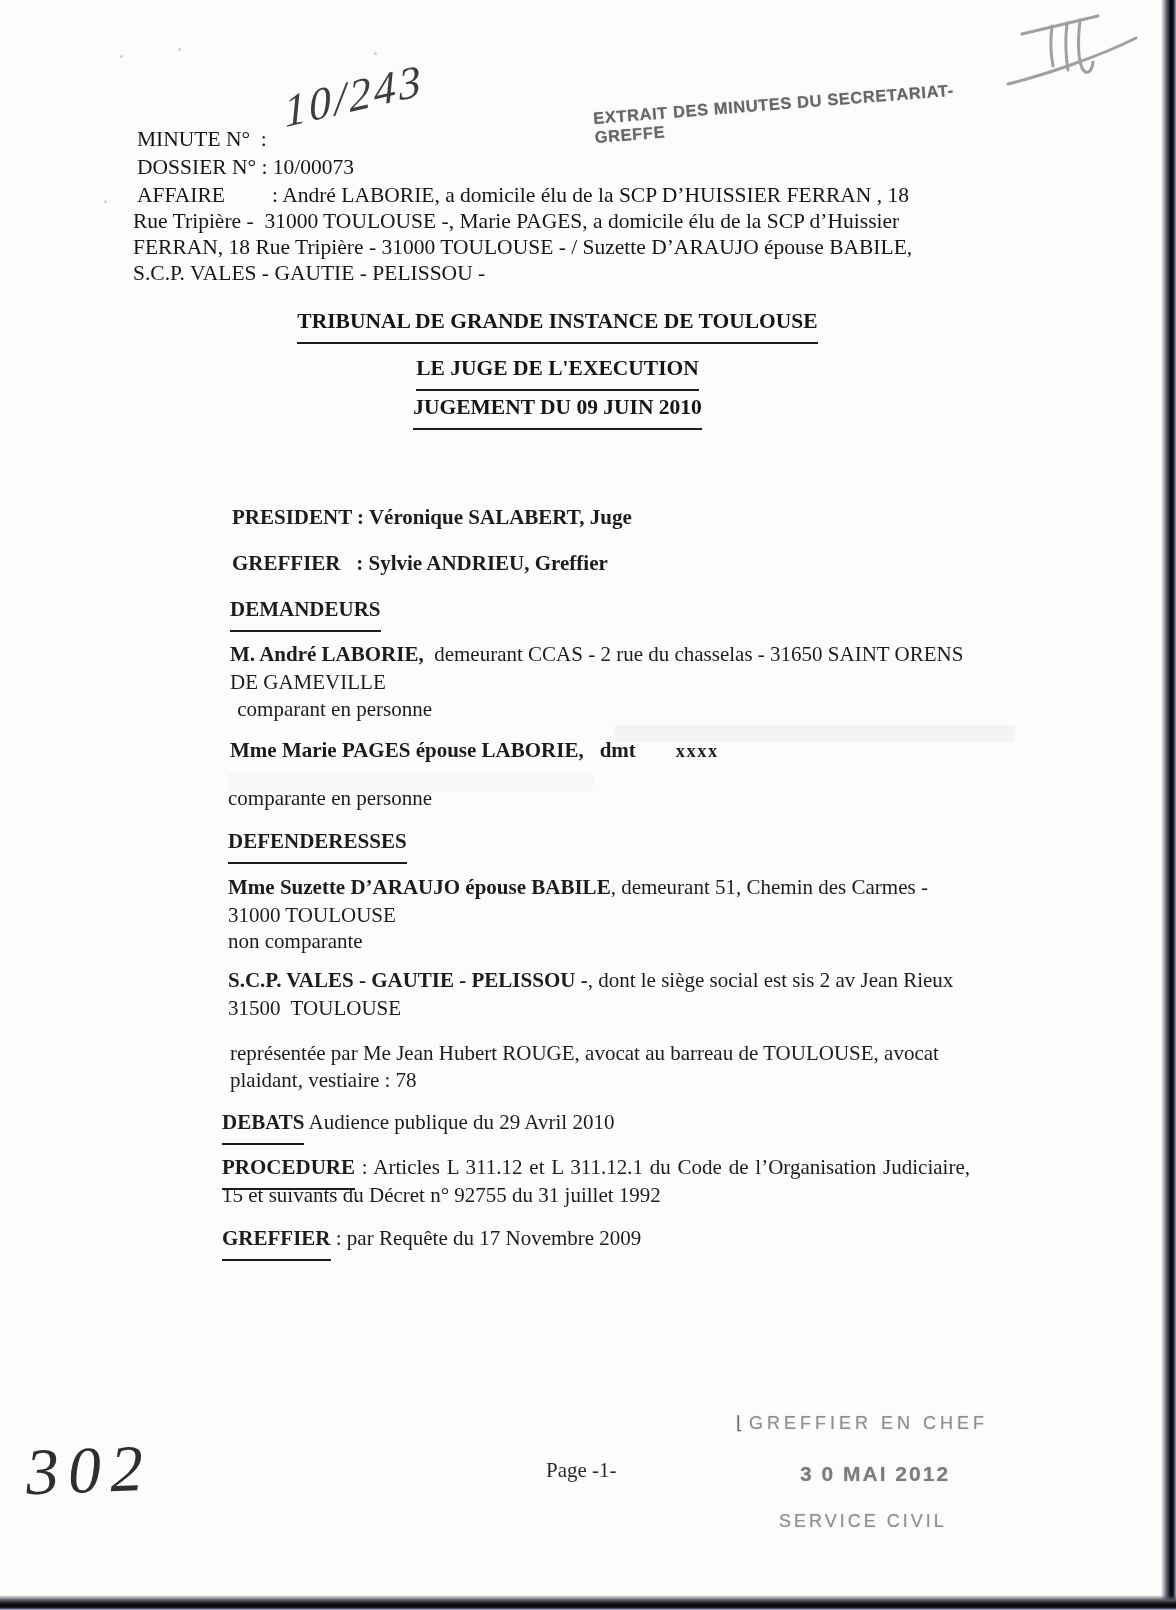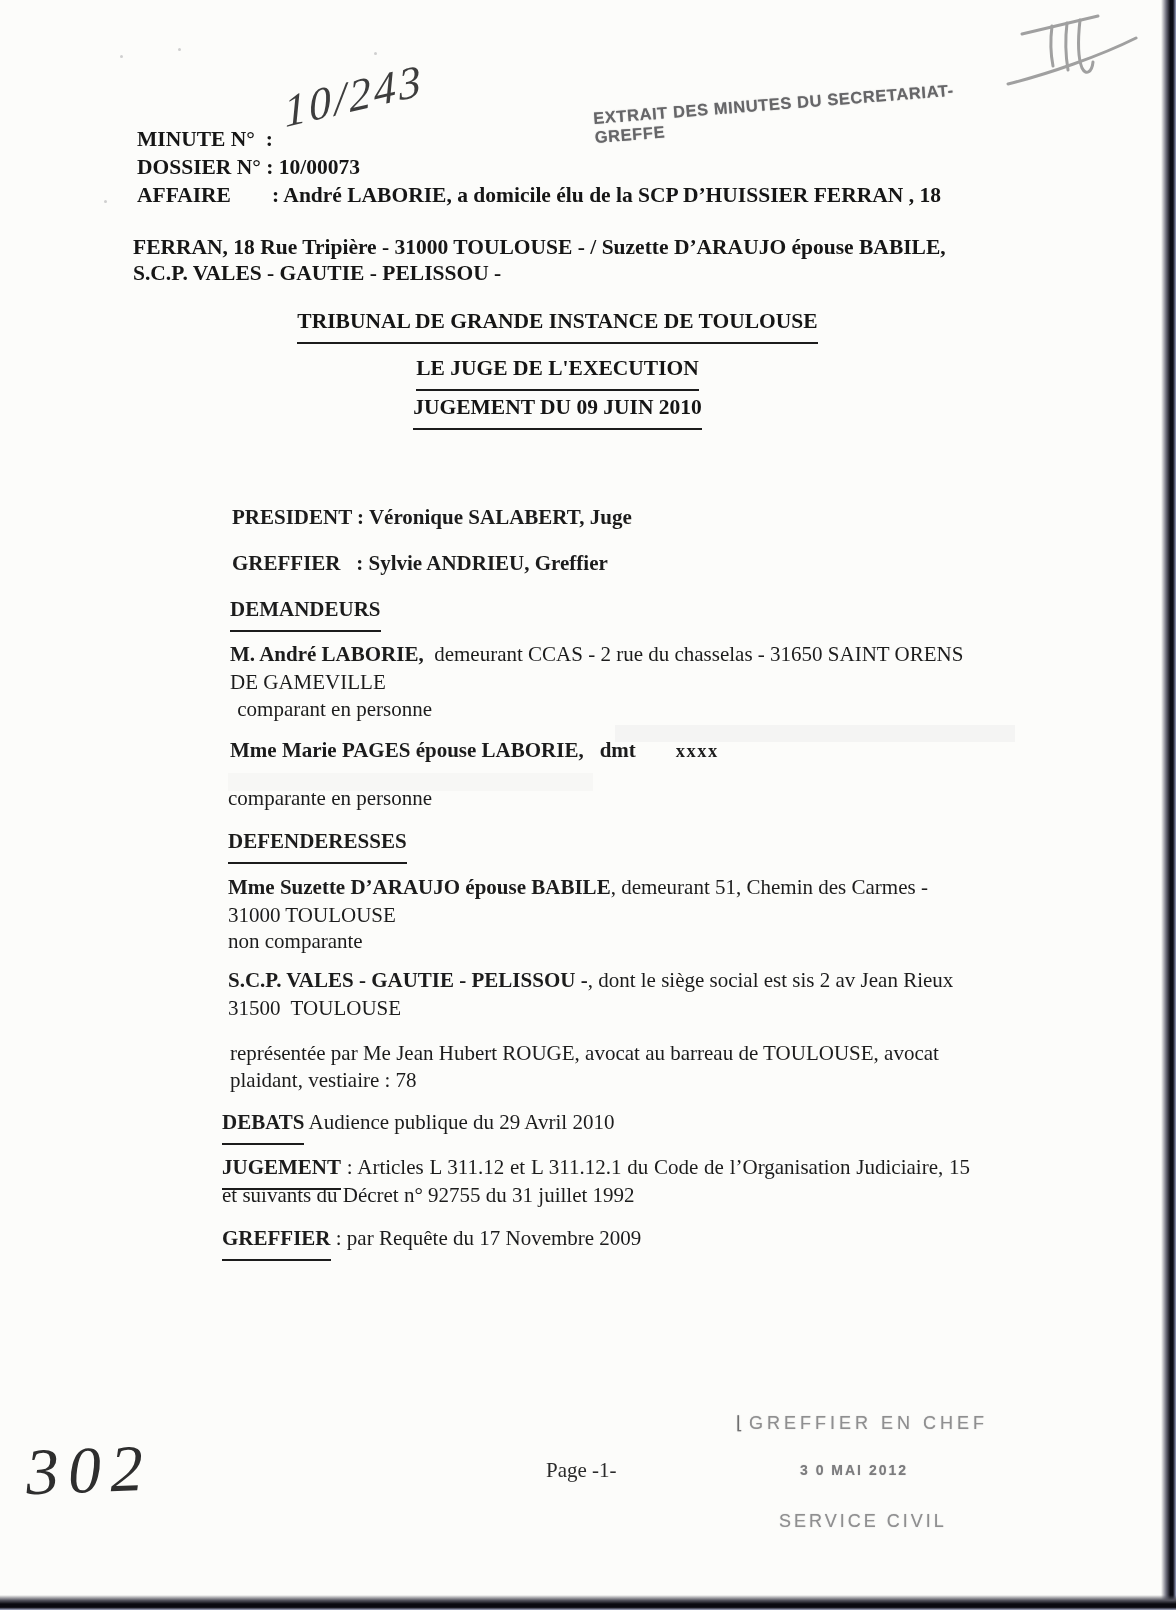--- a/index.html
+++ b/index.html
@@ -8,21 +8,21 @@
     width:1176px;height:1610px;
     background:#fcfcfa;
     overflow:hidden;
     font-family:"Liberation Serif","DejaVu Serif",serif;
     color:#1c1c1c;
   }
   .abs{position:absolute;}
   .prewrap{white-space:pre-wrap;}
   .b{font-weight:bold;}
   .body-text{font-size:21px;line-height:28px;}
-  .hdr-text{font-size:21.5px;line-height:26px;font-weight:bold;color:#161616;}
+  .hdr-text{font-size:21.5px;line-height:26px;font-weight:normal;color:#161616;}
   .underline{border-bottom:2px solid #1c1c1c;padding-bottom:9px;}
 
   
   .edge-right{right:0;top:0;width:15px;height:1610px;
     background:linear-gradient(to right, rgba(0,0,0,0) 0%, #6a6a78 35%, #0c0c14 62%, #0c0c14 80%, #9aa0c2 100%);}
   .edge-bottom{left:0;bottom:0;width:1176px;height:15px;
     background:linear-gradient(to bottom, rgba(0,0,0,0) 0%, #55555f 35%, #0a0a10 60%, #0a0a10 82%, #aab0cc 100%);}
 
   
   .minute-label{left:137px;top:126px;}
@@ -83,21 +83,21 @@
     font-size:66px;color:#2e2e2e;font-style:italic;letter-spacing:9px;
     transform:rotate(-2deg);
   }
   .page-num{left:546px;top:1458px;font-size:21px;color:#2a2a2a;}
   .stamp-bottom{
     font-family:"Liberation Sans","DejaVu Sans",sans-serif;
     color:#8f8f90;text-shadow:0 0 1px rgba(140,140,142,0.6);
   }
   .stamp-b1{left:736px;top:1412px;font-size:18px;letter-spacing:4px;}
   .stamp-b1::before{content:"⌊";margin-right:2px;color:#6f6f70;}
-  .stamp-b2{left:800px;top:1462px;font-size:14px;letter-spacing:2px;font-weight:bold;color:#7c7c7e;}
+  .stamp-b2{left:800px;top:1462px;font-size:21px;letter-spacing:2px;font-weight:bold;color:#7c7c7e;}
   .stamp-b3{left:779px;top:1511px;font-size:18px;letter-spacing:3px;}
 </style>
 </head>
 <body>
 
 <div class="page">
 
   <div class="abs edge-right"></div>
   <div class="abs edge-bottom"></div>
 
@@ -117,20 +117,21 @@
   </svg>
 
   <div class="abs stamp-top">EXTRAIT DES MINUTES DU SECRETARIAT-GREFFE</div>
 
   <div class="abs hw-minute">10/243</div>
 
   <div class="abs hdr-text prewrap minute-label">MINUTE N°  :</div>
   <div class="abs hdr-text prewrap dossier-line">DOSSIER N° : 10/00073</div>
   <div class="abs hdr-text affaire-label">AFFAIRE</div>
   <div class="abs hdr-text prewrap affaire-l0">: André LABORIE, a domicile élu de la SCP D’HUISSIER FERRAN , 18</div>
+  <div class="abs hdr-text prewrap affaire-l1">Rue Tripière -  31000 TOULOUSE -, Marie PAGES, a domicile élu de la SCP d’Huissier</div>
   <div class="abs hdr-text prewrap affaire-l2">FERRAN, 18 Rue Tripière - 31000 TOULOUSE - / Suzette D’ARAUJO épouse BABILE,</div>
   <div class="abs hdr-text prewrap affaire-l3">S.C.P. VALES - GAUTIE - PELISSOU -</div>
 
   <div class="abs titles title1">
     <span class="title-line underline">TRIBUNAL DE GRANDE INSTANCE DE TOULOUSE</span>
   </div>
   <div class="abs titles title2">
     <span class="title-line underline">LE JUGE DE L'EXECUTION</span>
   </div>
   <div class="abs titles title3">
@@ -158,21 +159,21 @@
   </div>
 
   <div class="abs body-text prewrap p-f1"><span class="b">Mme Suzette D’ARAUJO épouse BABILE</span><span>, demeurant 51, Chemin des Carmes - 31000 TOULOUSE</span></div>
   <div class="abs body-text p-f1-status">non comparante</div>
 
   <div class="abs body-text prewrap p-f2"><span class="b">S.C.P. VALES - GAUTIE - PELISSOU -</span><span>, dont le siège social est sis 2 av Jean Rieux 31500  TOULOUSE</span></div>
   <div class="abs body-text prewrap p-rep">représentée par Me Jean Hubert ROUGE, avocat au barreau de TOULOUSE, avocat plaidant, vestiaire : 78</div>
 
   <div class="abs body-text prewrap s-debats"><span class="b underline">DEBATS</span><span> Audience publique du 29 Avril 2010</span></div>
 
-  <div class="abs body-text prewrap s-procedure"><span class="b underline">JUGEMENT</span><span> : Articles L 311.12 et L 311.12.1 du Code de l’Organisation Judiciaire, 15 et suivants du Décret n° 92755 du 31 juillet 1992</span></div>
+  <div class="abs body-text prewrap s-procedure"><span class="b underline">PROCEDURE</span><span> : Articles L 311.12 et L 311.12.1 du Code de l’Organisation Judiciaire, 15 et suivants du Décret n° 92755 du 31 juillet 1992</span></div>
 
   <div class="abs body-text prewrap s-saisine"><span class="b underline">GREFFIER</span><span> : par Requête du 17 Novembre 2009</span></div>
 
   <div class="abs hw-302">302</div>
   <div class="abs page-num">Page -1-</div>
 
   <div class="abs stamp-bottom stamp-b1">GREFFIER EN CHEF</div>
   <div class="abs stamp-bottom stamp-b2">3 0 MAI 2012</div>
   <div class="abs stamp-bottom stamp-b3">SERVICE CIVIL</div>
 

